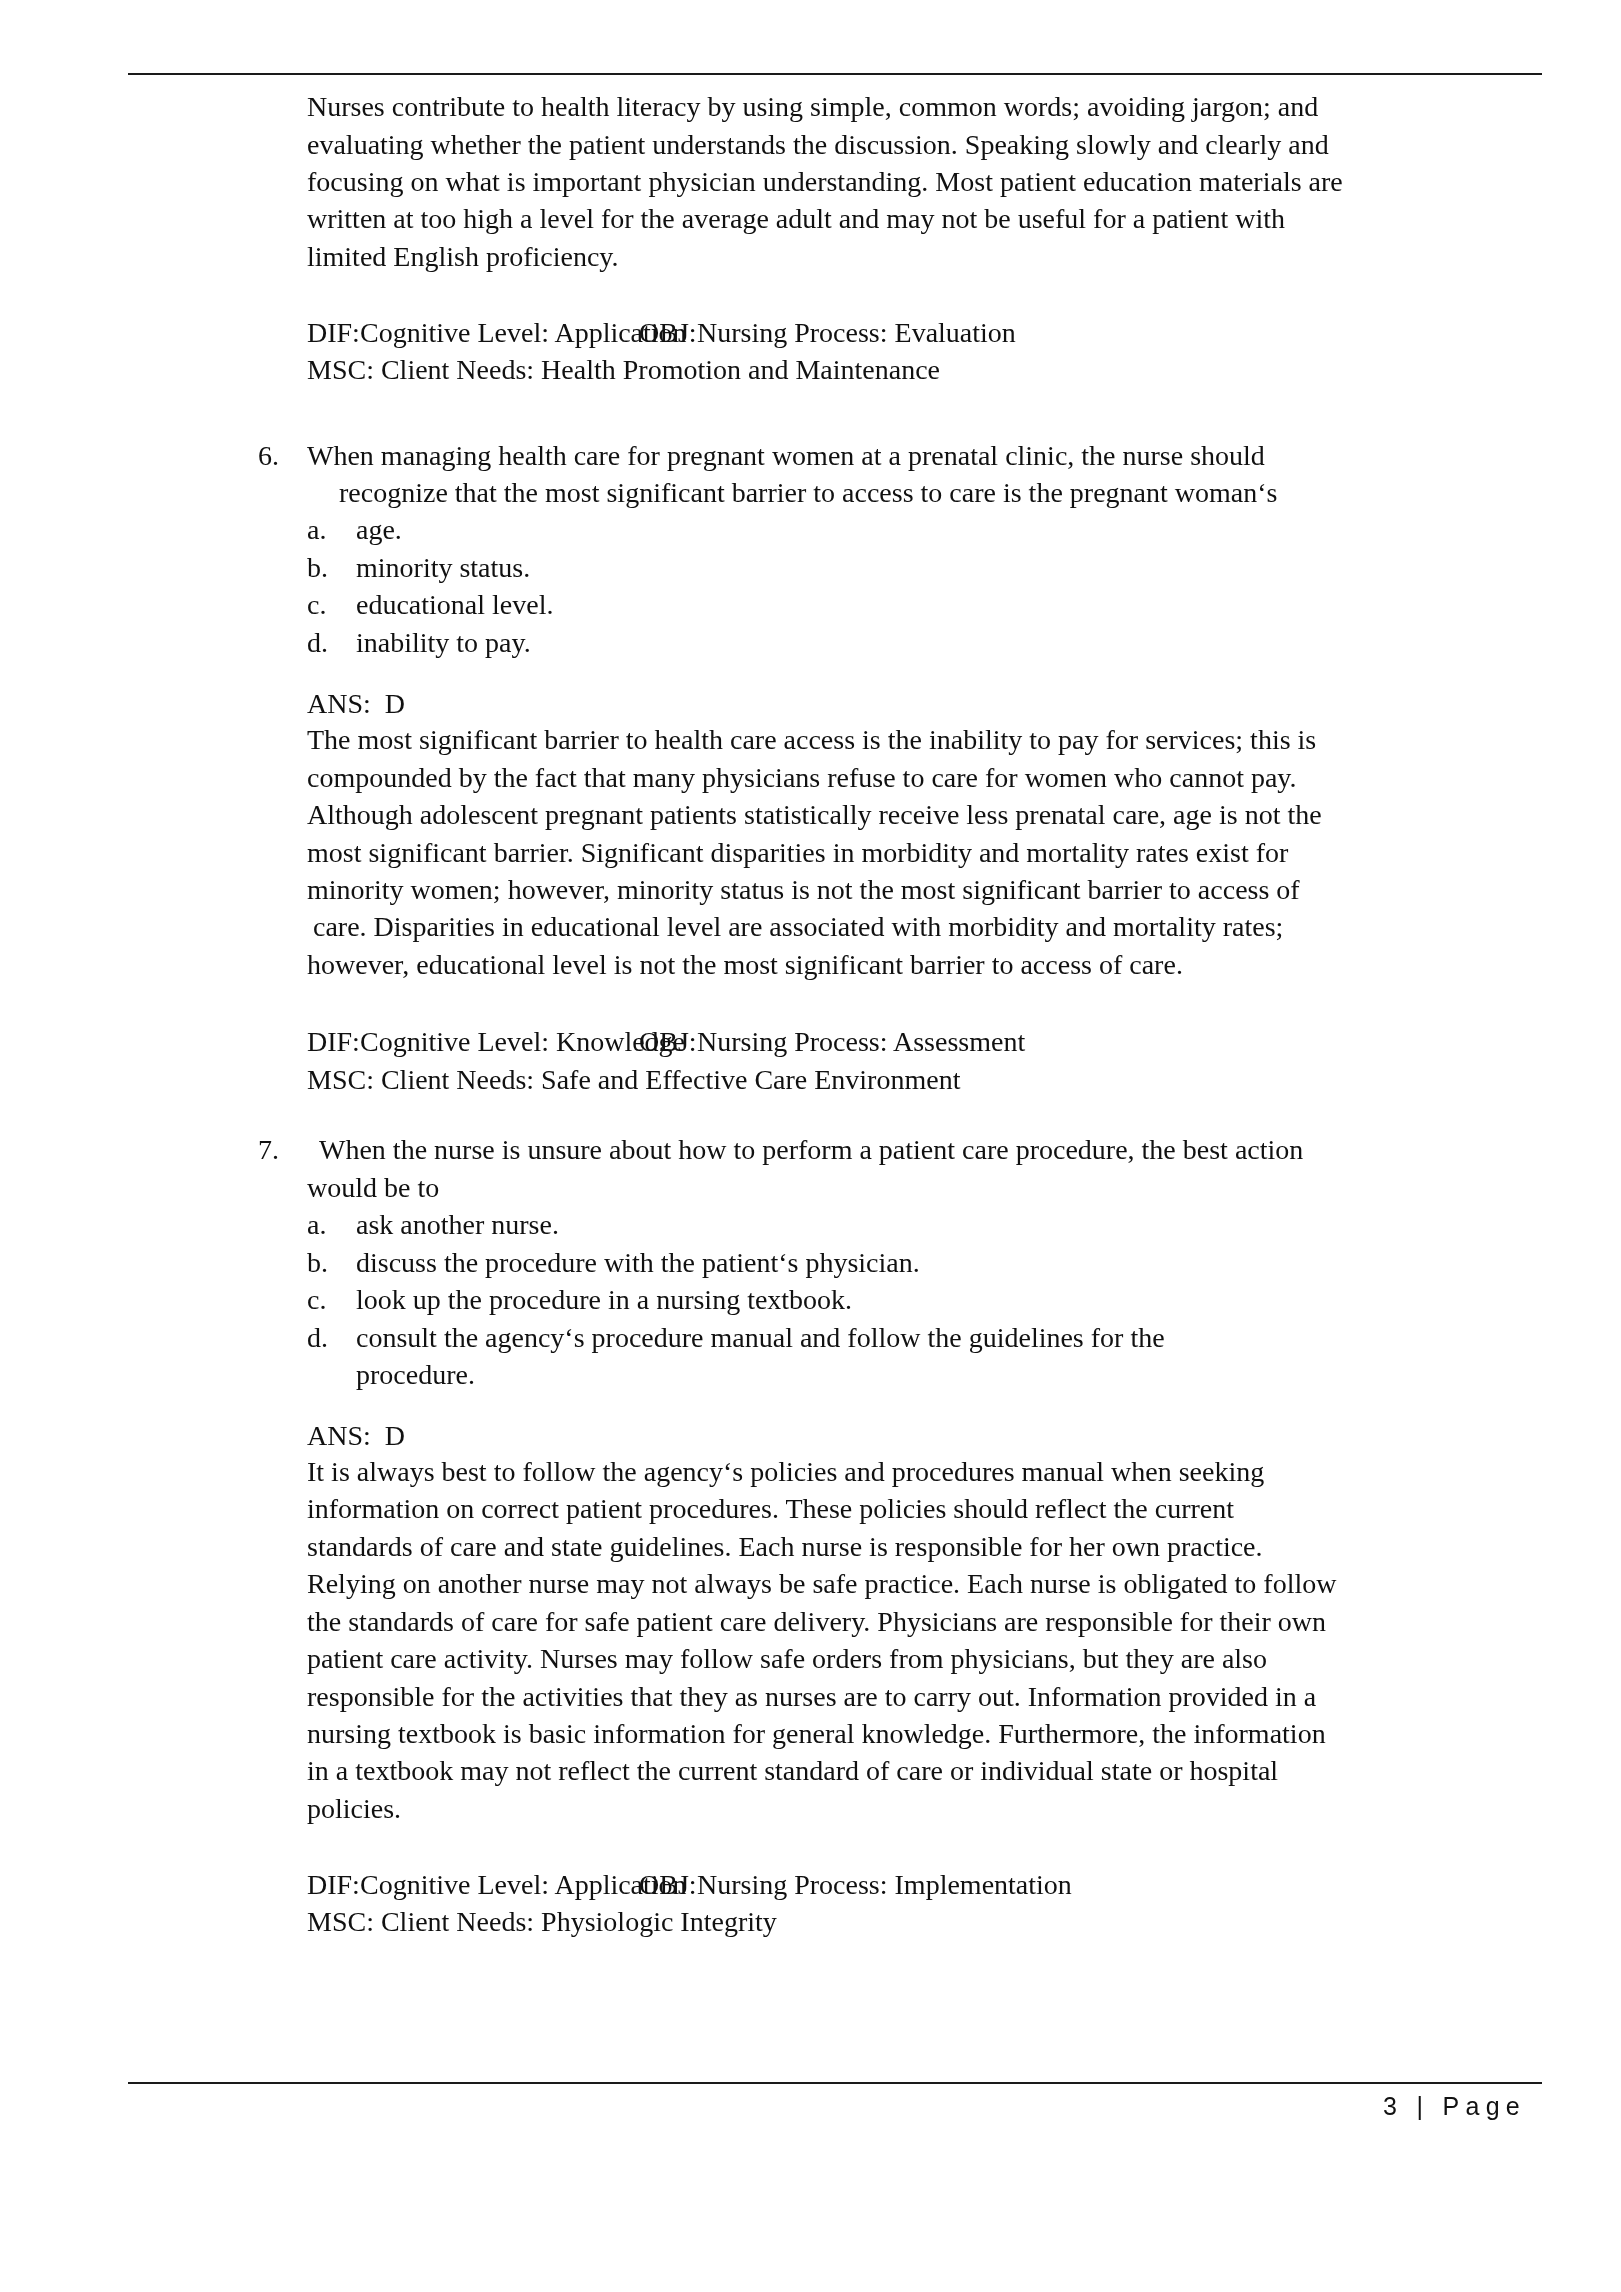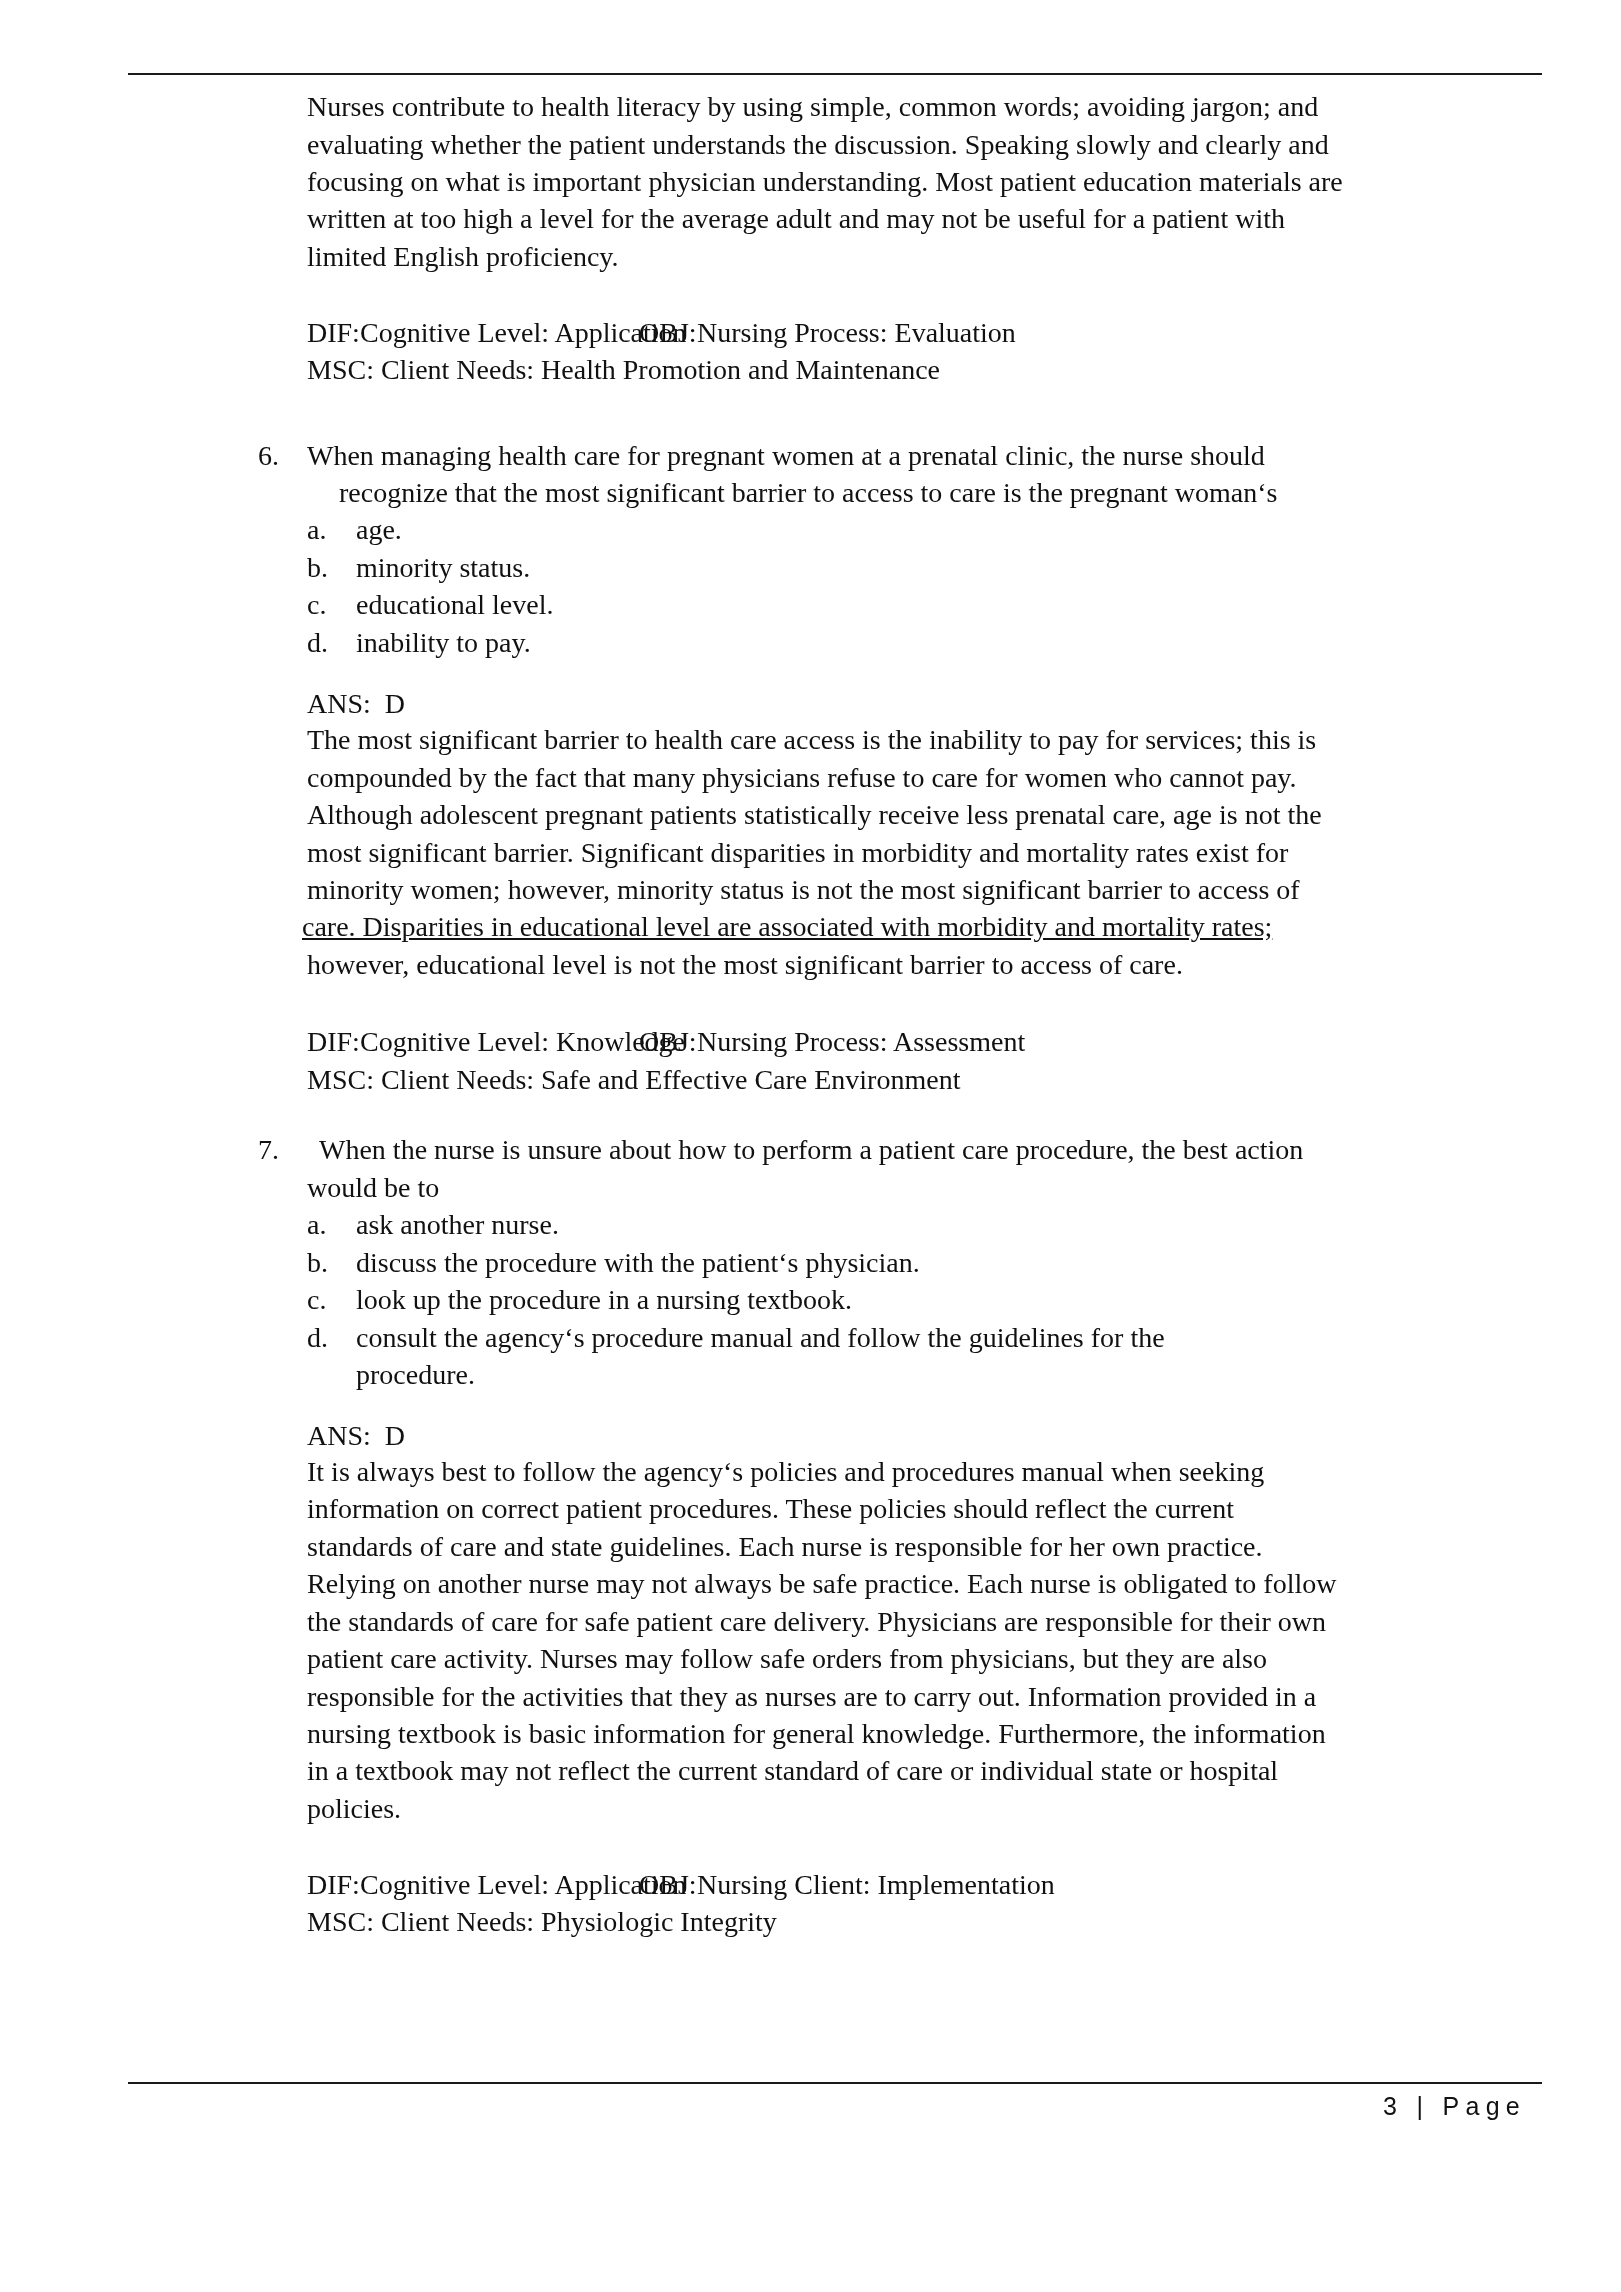--- a/index.html
+++ b/index.html
@@ -47,21 +47,21 @@
       <div class="ln" style="left: 307px; top: 591px;">c.</div>
       <div class="ln" style="left: 356px; top: 591px;">educational level.</div>
       <div class="ln" style="left: 307px; top: 629px;">d.</div>
       <div class="ln" style="left: 356px; top: 629px;">inability to pay.</div>
       <div class="ln" style="left: 307px; top: 690px;">ANS:  D</div>
       <div class="ln" style="left: 307px; top: 726px;">The most significant barrier to health care access is the inability to pay for services; this is</div>
       <div class="ln" style="left: 307px; top: 764px;">compounded by the fact that many physicians refuse to care for women who cannot pay.</div>
       <div class="ln" style="left: 307px; top: 801px;">Although adolescent pregnant patients statistically receive less prenatal care, age is not the</div>
       <div class="ln" style="left: 307px; top: 839px;">most significant barrier. Significant disparities in morbidity and mortality rates exist for</div>
       <div class="ln" style="left: 307px; top: 876px;">minority women; however, minority status is not the most significant barrier to access of</div>
-      <div class="ln" style="left: 302px; top: 913px; text-decoration: underline;">care. Disparities in educational level are associated with morbidity and mortality rates;</div>
+      <div class="ln" style="left: 313px; top: 913px;">care. Disparities in educational level are associated with morbidity and mortality rates;</div>
       <div class="ln" style="left: 307px; top: 951px;">however, educational level is not the most significant barrier to access of care.</div>
       <div class="ln" style="left: 307px; top: 1028px;">DIF:</div>
       <div class="ln" style="left: 360px; top: 1028px;">Cognitive Level: Knowledge</div>
       <div class="ln" style="left: 639px; top: 1028px;">OBJ:</div>
       <div class="ln" style="left: 697px; top: 1028px;">Nursing Process: Assessment</div>
       <div class="ln" style="left: 307px; top: 1066px;">MSC: Client Needs: Safe and Effective Care Environment</div>
       <div class="ln" style="left: 258px; top: 1136px;">7.</div>
       <div class="ln" style="left: 307px; top: 1136px; margin-left: 12px;">When the nurse is unsure about how to perform a patient care procedure, the best action</div>
       <div class="ln" style="left: 307px; top: 1174px;">would be to</div>
       <div class="ln" style="left: 307px; top: 1211px;">a.</div>
@@ -80,19 +80,19 @@
       <div class="ln" style="left: 307px; top: 1570px;">Relying on another nurse may not always be safe practice. Each nurse is obligated to follow</div>
       <div class="ln" style="left: 307px; top: 1608px;">the standards of care for safe patient care delivery. Physicians are responsible for their own</div>
       <div class="ln" style="left: 307px; top: 1645px;">patient care activity. Nurses may follow safe orders from physicians, but they are also</div>
       <div class="ln" style="left: 307px; top: 1683px;">responsible for the activities that they as nurses are to carry out. Information provided in a</div>
       <div class="ln" style="left: 307px; top: 1720px;">nursing textbook is basic information for general knowledge. Furthermore, the information</div>
       <div class="ln" style="left: 307px; top: 1757px;">in a textbook may not reflect the current standard of care or individual state or hospital</div>
       <div class="ln" style="left: 307px; top: 1795px;">policies.</div>
       <div class="ln" style="left: 307px; top: 1871px;">DIF:</div>
       <div class="ln" style="left: 360px; top: 1871px;">Cognitive Level: Application</div>
       <div class="ln" style="left: 639px; top: 1871px;">OBJ:</div>
-      <div class="ln" style="left: 697px; top: 1871px;">Nursing Client: Implementation</div>
+      <div class="ln" style="left: 697px; top: 1871px;">Nursing Process: Implementation</div>
       <div class="ln" style="left: 307px; top: 1908px;">MSC: Client Needs: Physiologic Integrity</div>
     </div>
   <div class="rule bottom"></div>
   <div class="footer">3 | Page</div>
 </div>
 
 
 </body></html>

